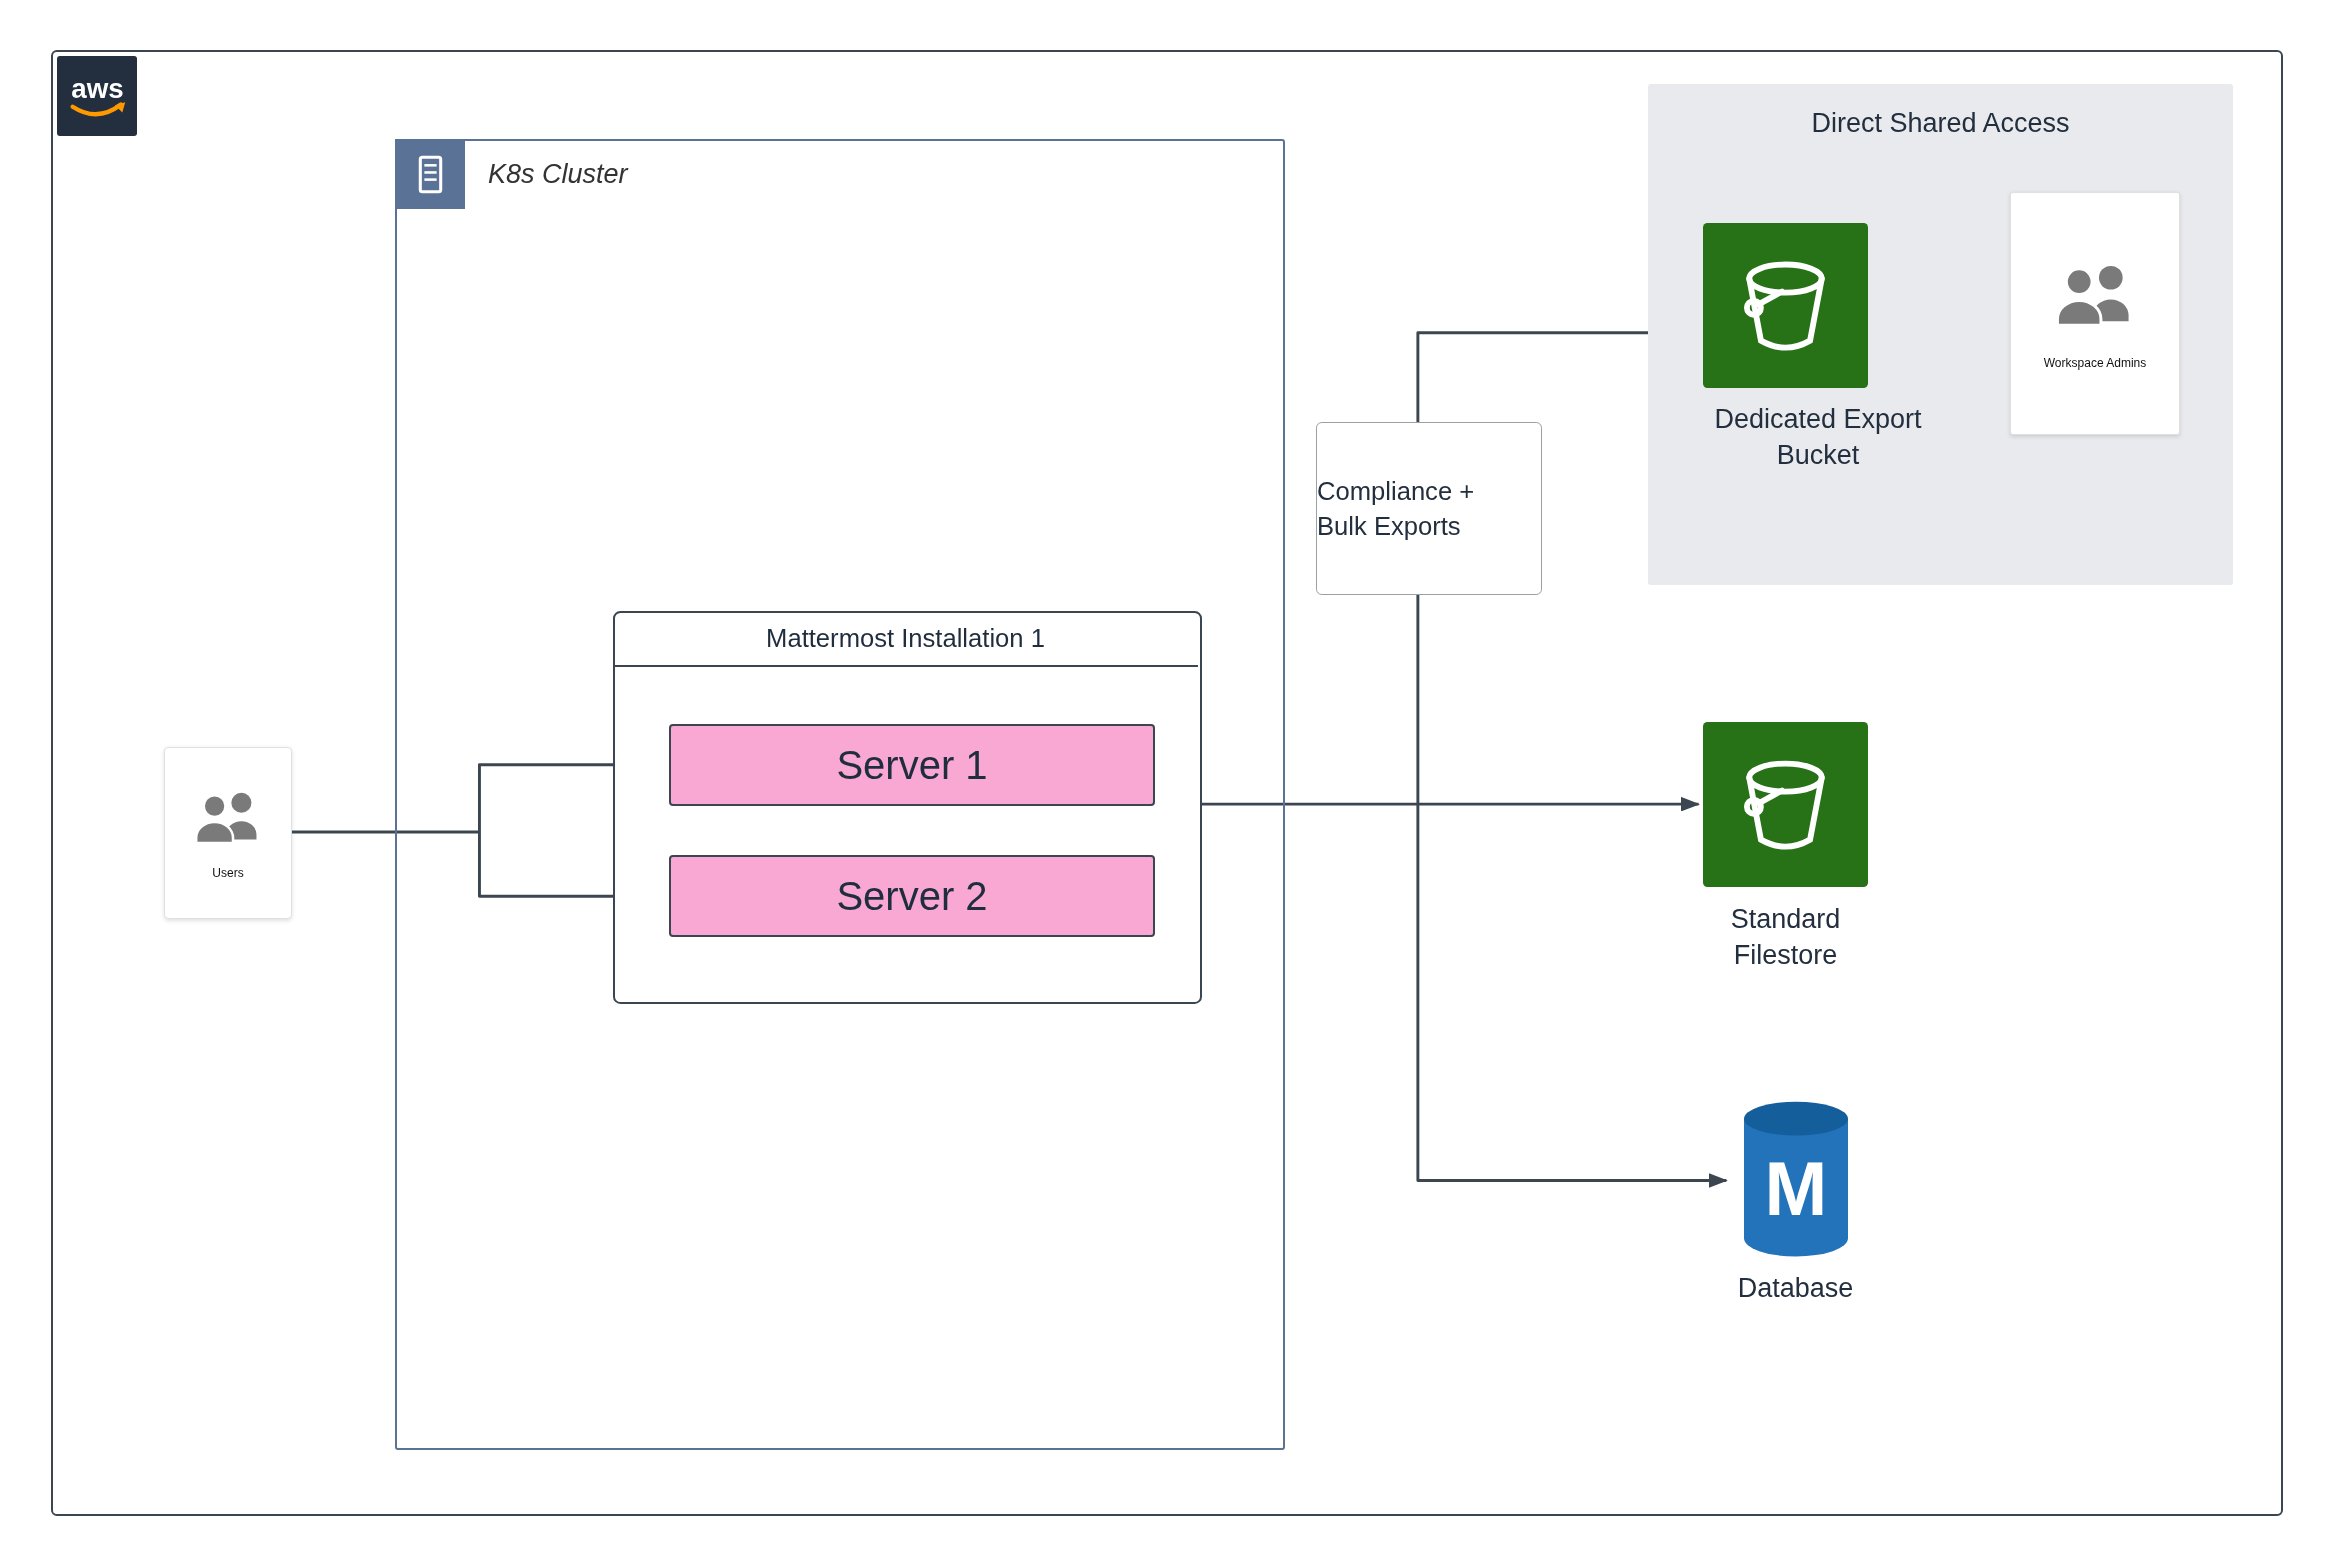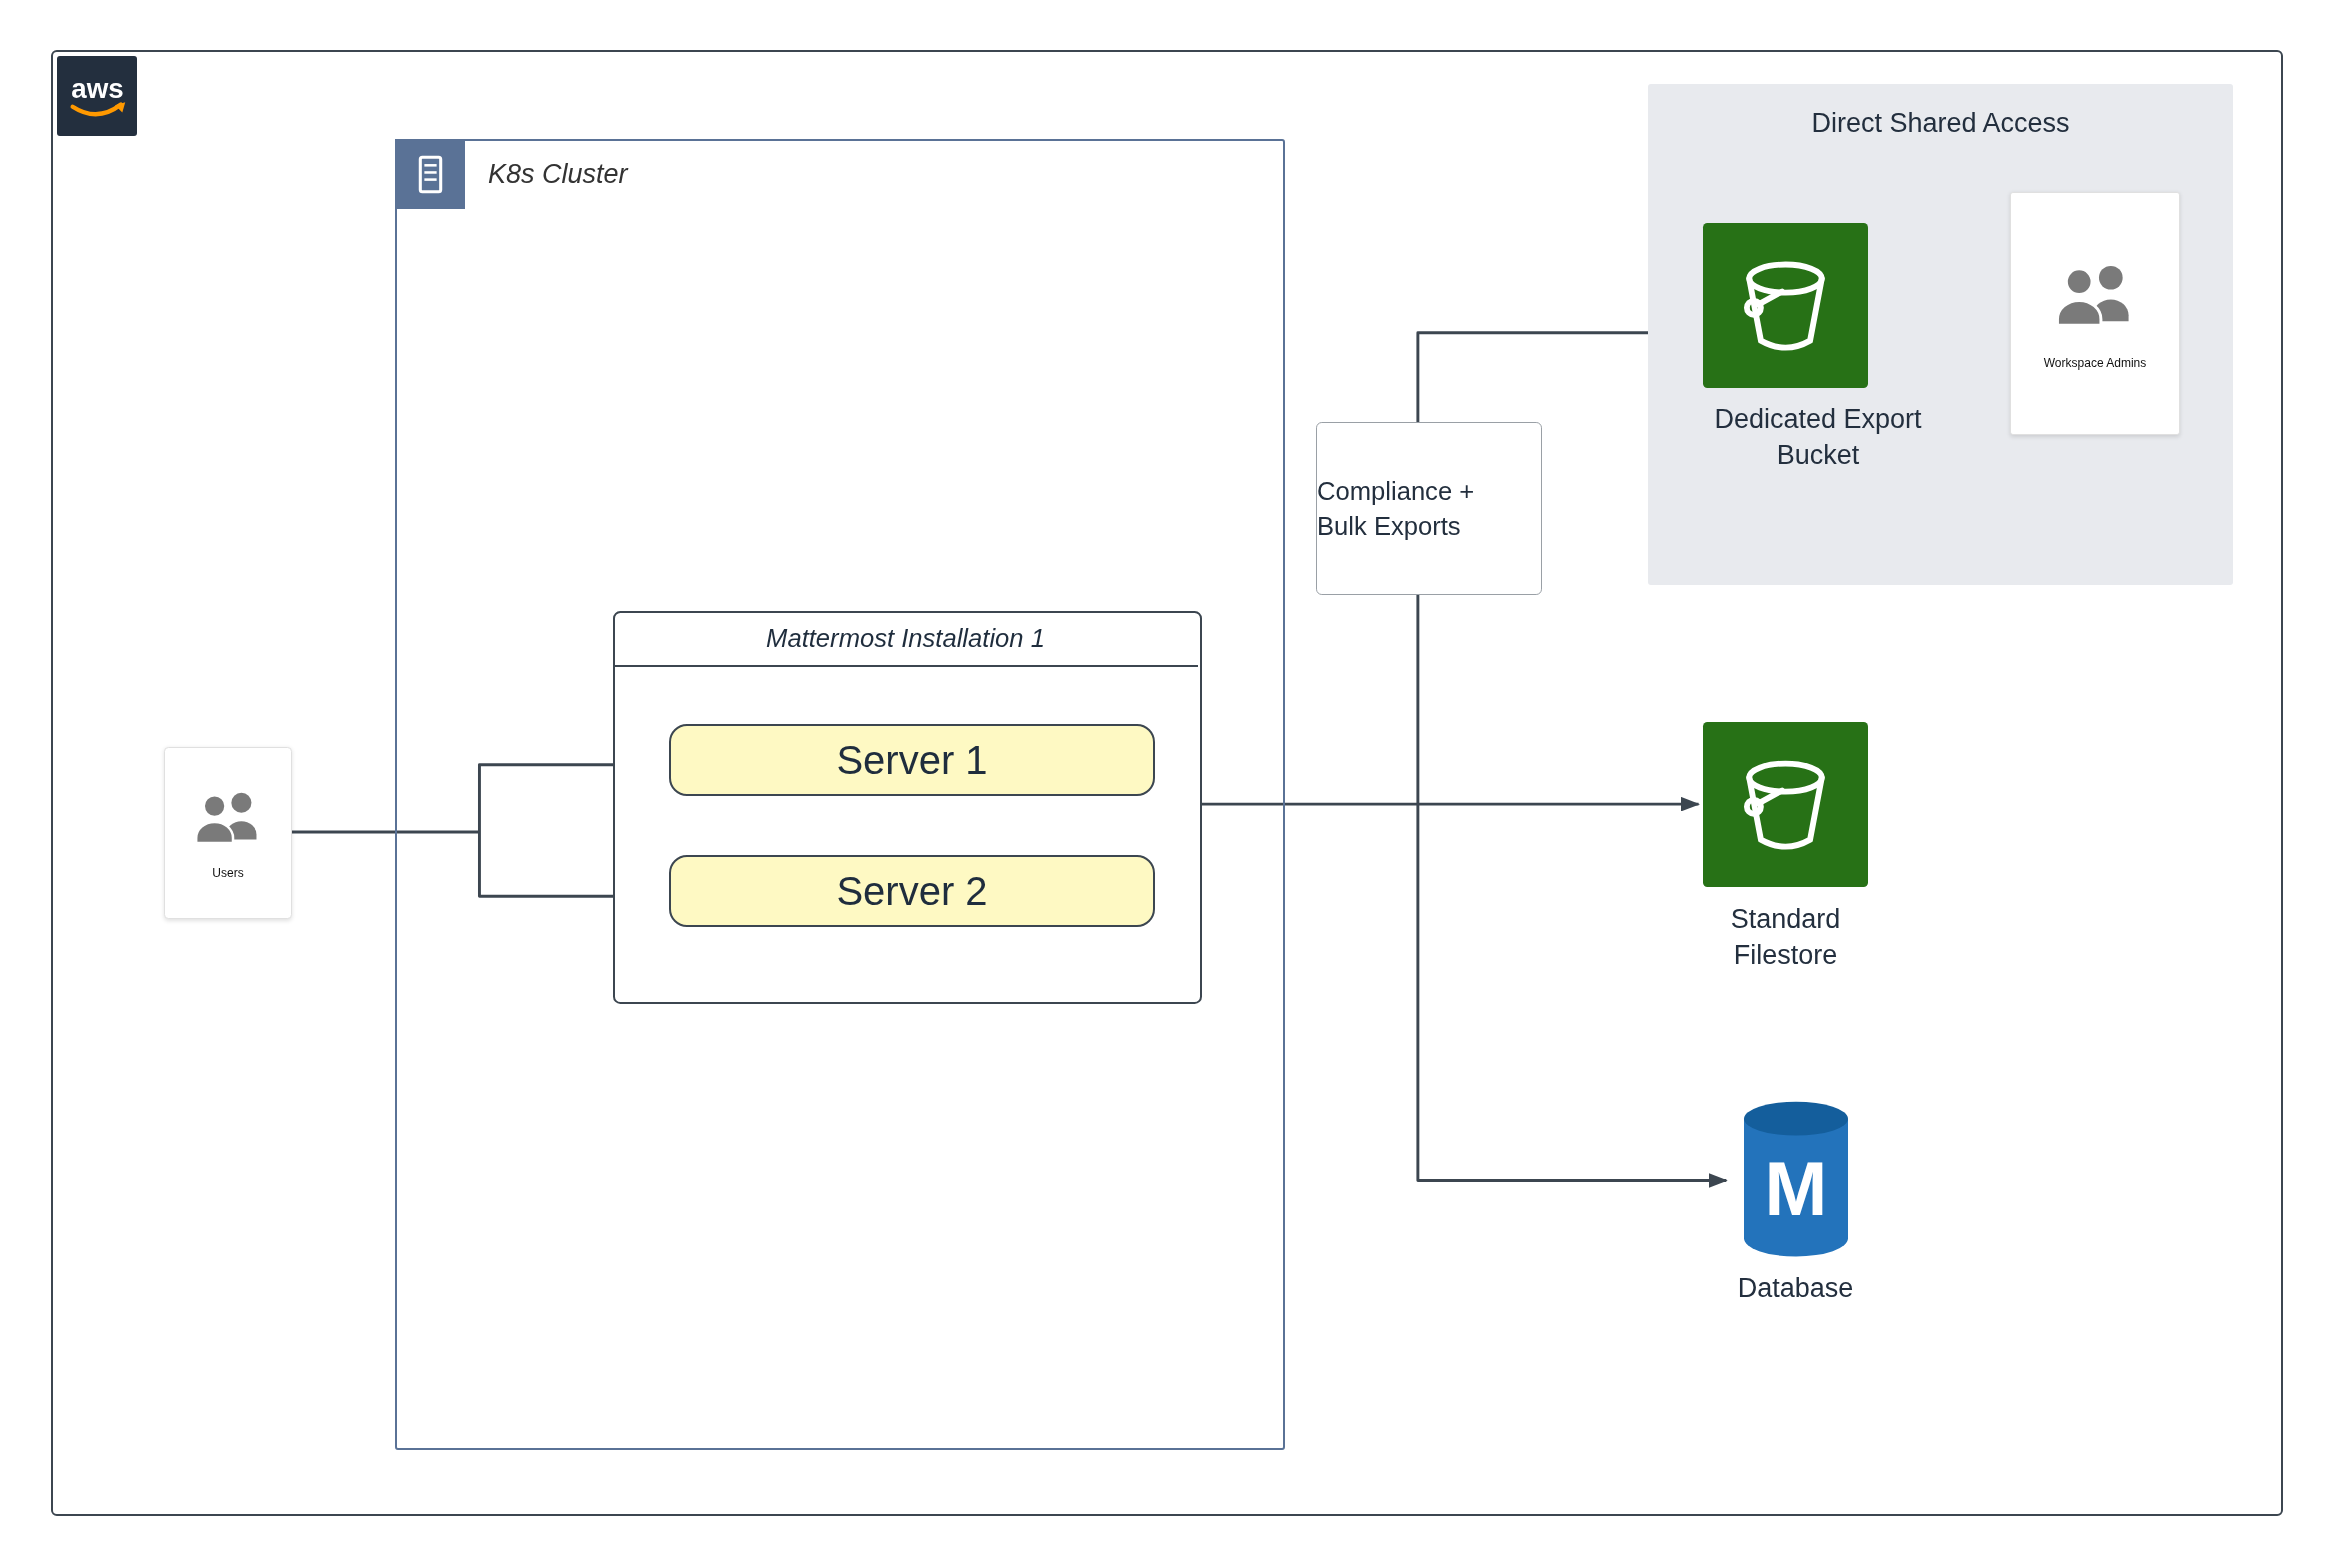--- a/index.html
+++ b/index.html
@@ -34,25 +34,25 @@
 
   
   .mm-box {
     left:613px; top:611px; width:585px; height:389px;
     border:2.9px solid #3c4650; border-radius:7.3px; background:#ffffff;
   }
   .mm-title {
     left:613px; top:611px; width:585px; height:56px;
     display:flex; align-items:center; justify-content:center;
     font-size:25.6px; color:#1f2d3d;
-    border-bottom:2.9px solid #3c4650; box-sizing:border-box;font-style:italic;
+    border-bottom:2.9px solid #3c4650; box-sizing:border-box;
   }
   .server-node {
-    left:669px; width:486px; height:72px;
-    background:#fef9c3; border:2.2px solid #3c4650; border-radius:18px;
+    left:669px; width:486px; height:82px;
+    background:#f9a8d4; border:2.2px solid #3c4650; border-radius:4px;
     display:flex; align-items:center; justify-content:center;
     font-size:40px; color:#1f2d3d; box-sizing:border-box;
   }
   .server-1 { top:724px; }
   .server-2 { top:855px; }
 
   
   .users-card {
     left:164px; top:747px; width:126px; height:170px;
     background:#ffffff; border:0.7px solid #e0e0e0; border-radius:4.4px;

